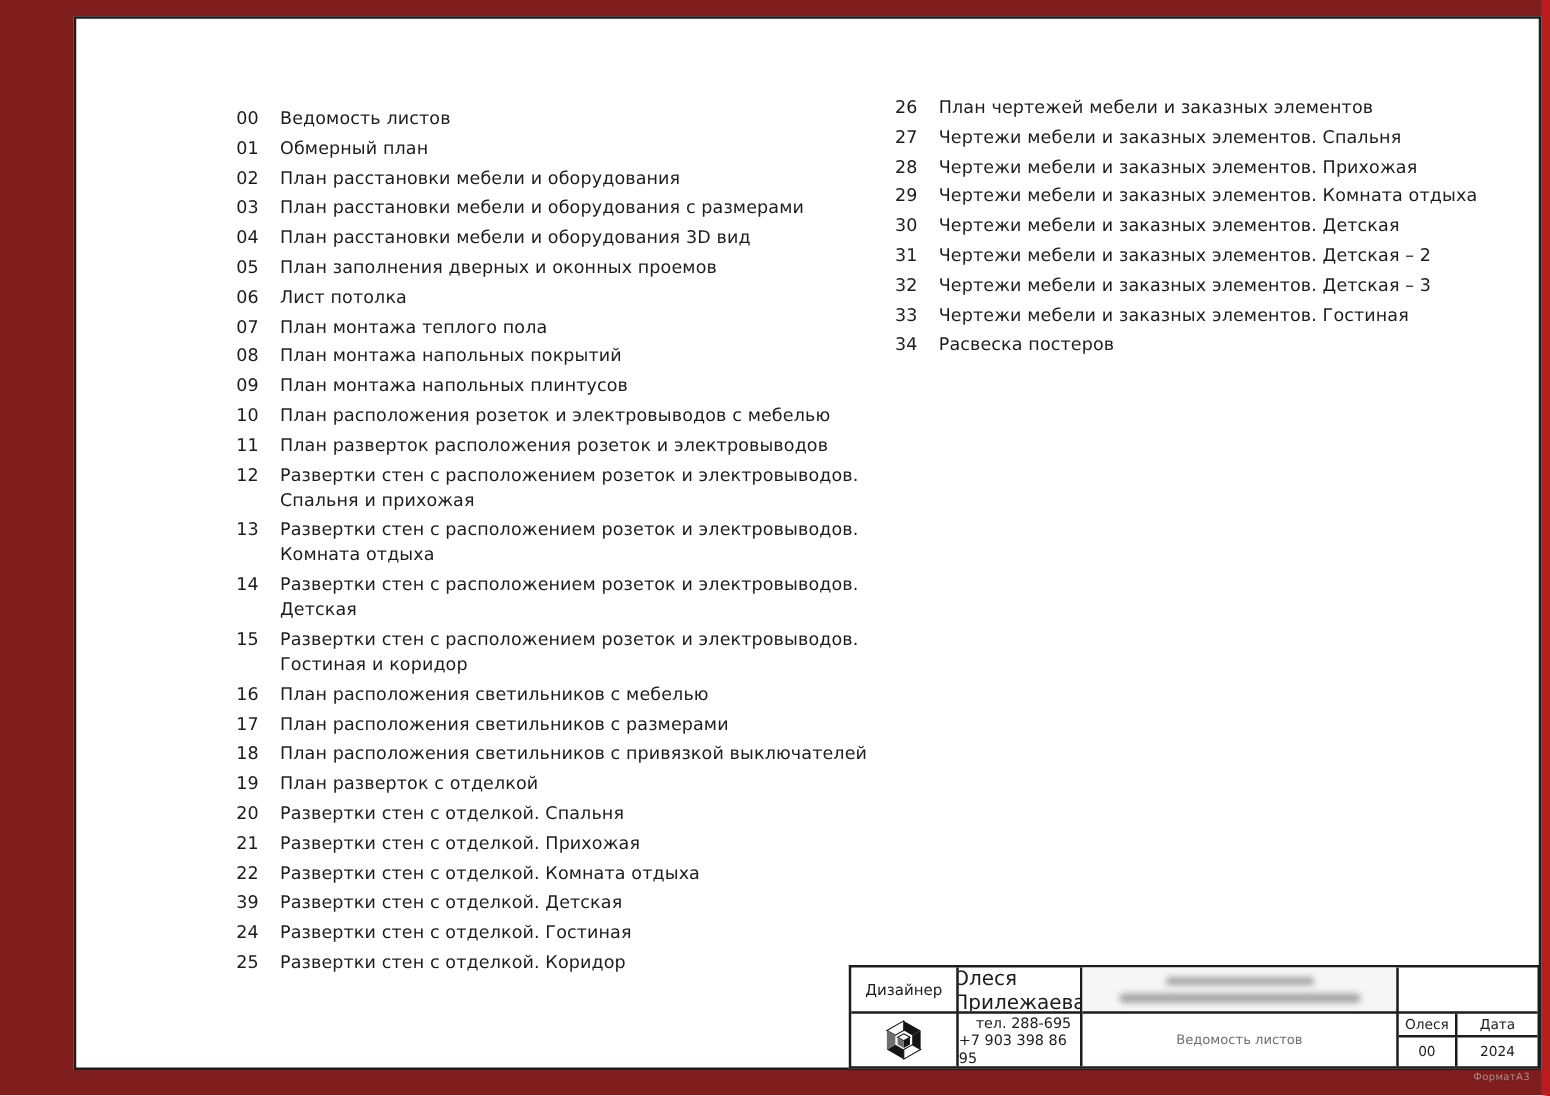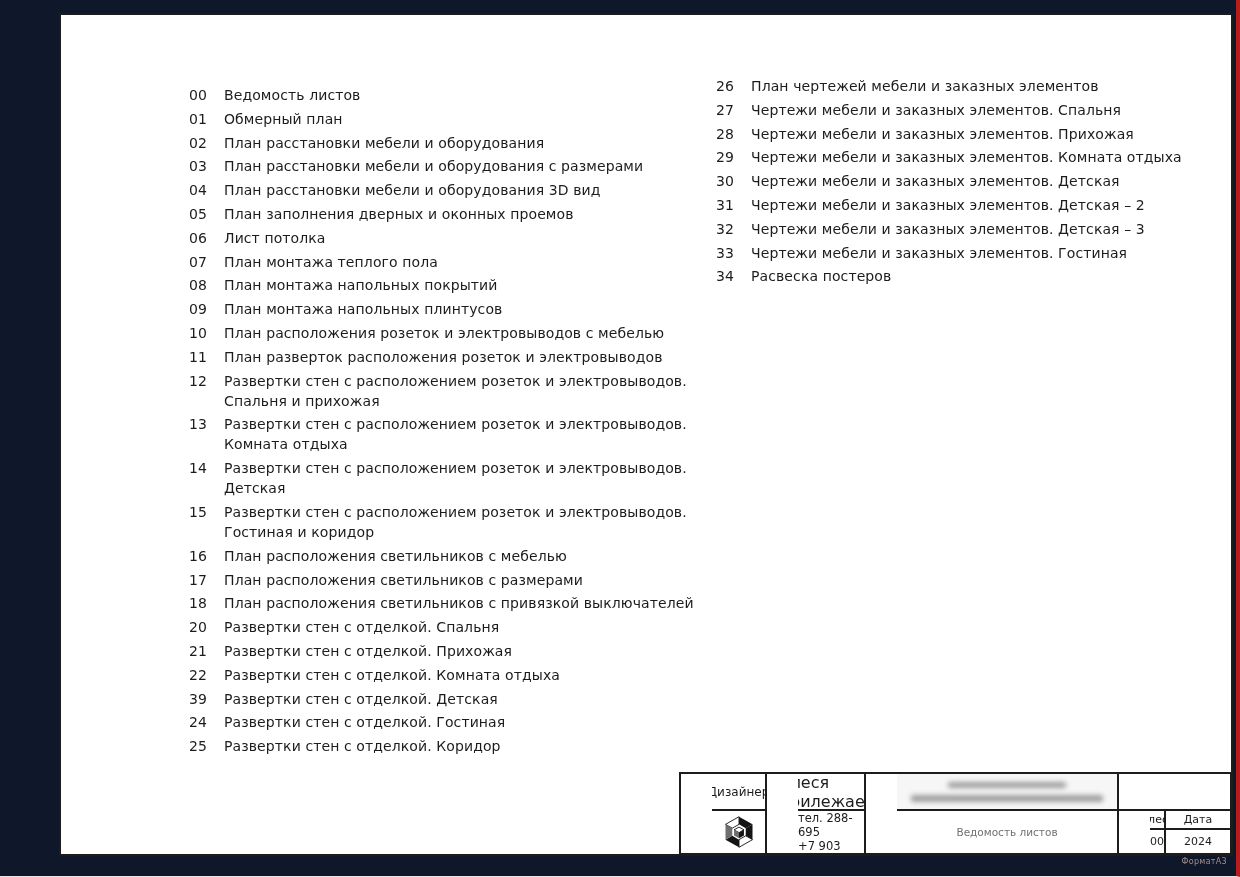--- a/index.html
+++ b/index.html
@@ -1,38 +1,38 @@
 <!DOCTYPE html>
 <html><head>
 <meta charset="utf-8">
 <style>
   html,body{margin:0;padding:0;background:#ffffff;}
   body{width:1240px;height:877px;position:relative;overflow:hidden;
        font-family:"DejaVu Sans","Liberation Sans",sans-serif;color:#1c1c1c;}
-  .page{position:absolute;inset:0;background:#0f172a;border-right:4px solid #b91c1c;border-bottom:1px solid #e6e6e6;}
+  .page{position:absolute;inset:0;background:#7f1d1d;border-right:7px solid #b91c1c;border-bottom:1px solid #e6e6e6;}
   .frame{position:absolute;left:59px;top:13px;width:1174px;height:843px;
          border:2px solid #1c1c1c;box-sizing:border-box;background:#fff;}
 
   
   .list{position:absolute;font-size:14px;line-height:20px;letter-spacing:.1px;}
   .list-left{left:128px;top:70px;width:520px;}
   .list-right{left:655px;top:61px;width:560px;}
   .row{display:flex;margin-bottom:3.8px;}
   .row .num{flex:0 0 35px;white-space:nowrap;}
   .row .titles{flex:1;}
   .row .titles div{white-space:nowrap;}
 
   
   .titleblock{position:absolute;left:679px;top:772px;width:553px;height:83px;
               border:2px solid #1c1c1c;box-sizing:border-box;background:#fff;
               display:grid;grid-template-columns:86px 99px 253px 47px 64px;
               grid-template-rows:37px 19px 23px;}
   .cell{box-sizing:border-box;display:flex;align-items:center;justify-content:center;
         border-color:#1c1c1c;overflow:hidden;}
-  .bR{border-right:2px solid #1c1c1c;margin-left:31px;} .bB{border-bottom:2px solid #1c1c1c;}
+  .bR{border-right:2px solid #1c1c1c;} .bB{border-bottom:2px solid #1c1c1c;}
   .cell-designer-label{grid-column:1;grid-row:1;font-size:12px;}
   .cell-designer-name{grid-column:2;grid-row:1;font-size:16px;}
   .cell-project{grid-column:3;grid-row:1;background:#f6f6f6;flex-direction:column;justify-content:center;gap:7px;}
   .cell-empty{grid-column:4/6;grid-row:1;}
   .cell-logo{grid-column:1;grid-row:2/4;}
   .cell-contacts{grid-column:2;grid-row:2/4;flex-direction:column;align-items:flex-end;
                  justify-content:flex-start;padding-right:7px;font-size:11.5px;line-height:14px;}
   .cell-doctitle{grid-column:3;grid-row:2/4;font-size:10.5px;color:#6f6f6f;}
   .cell-sheet-label{grid-column:4;grid-row:2;font-size:11px;}
   .cell-date-label{grid-column:5;grid-row:2;font-size:11px;text-align:center;}
@@ -162,20 +162,26 @@
         <div class="row">
           <span class="num">17</span>
           <div class="titles">
             <div>План расположения светильников с размерами</div>
           </div>
         </div>
         <div class="row">
           <span class="num">18</span>
           <div class="titles">
             <div>План расположения светильников с привязкой выключателей</div>
+          </div>
+        </div>
+        <div class="row">
+          <span class="num">19</span>
+          <div class="titles">
+            <div>План разверток с отделкой</div>
           </div>
         </div>
         <div class="row">
           <span class="num">20</span>
           <div class="titles">
             <div>Развертки стен с отделкой. Спальня</div>
           </div>
         </div>
         <div class="row">
           <span class="num">21</span>

